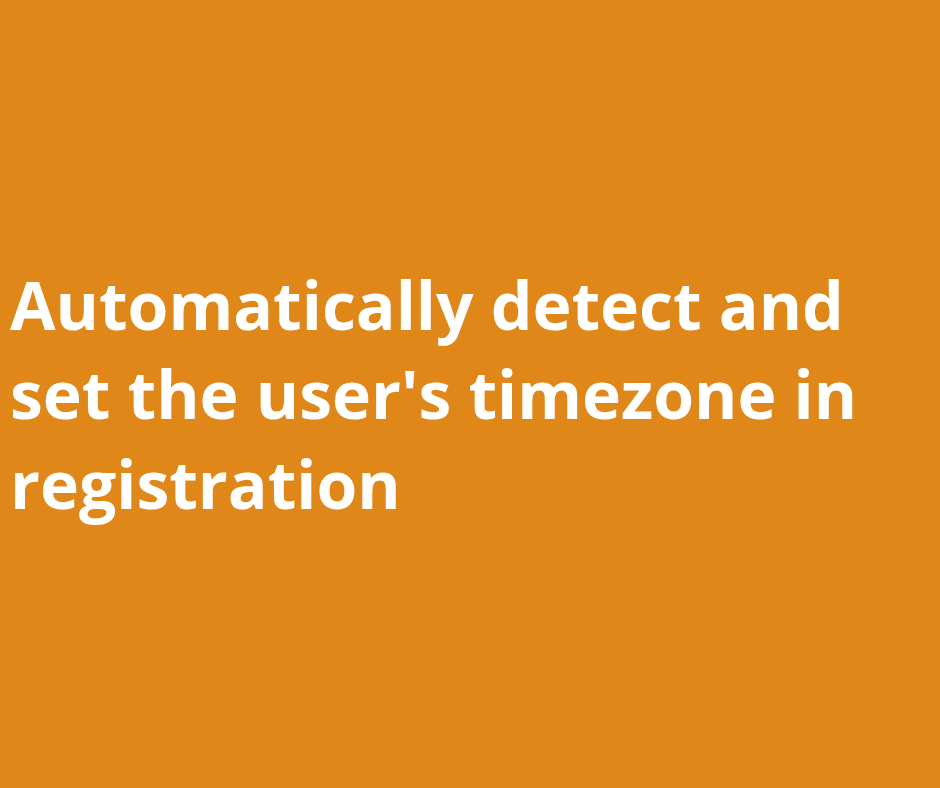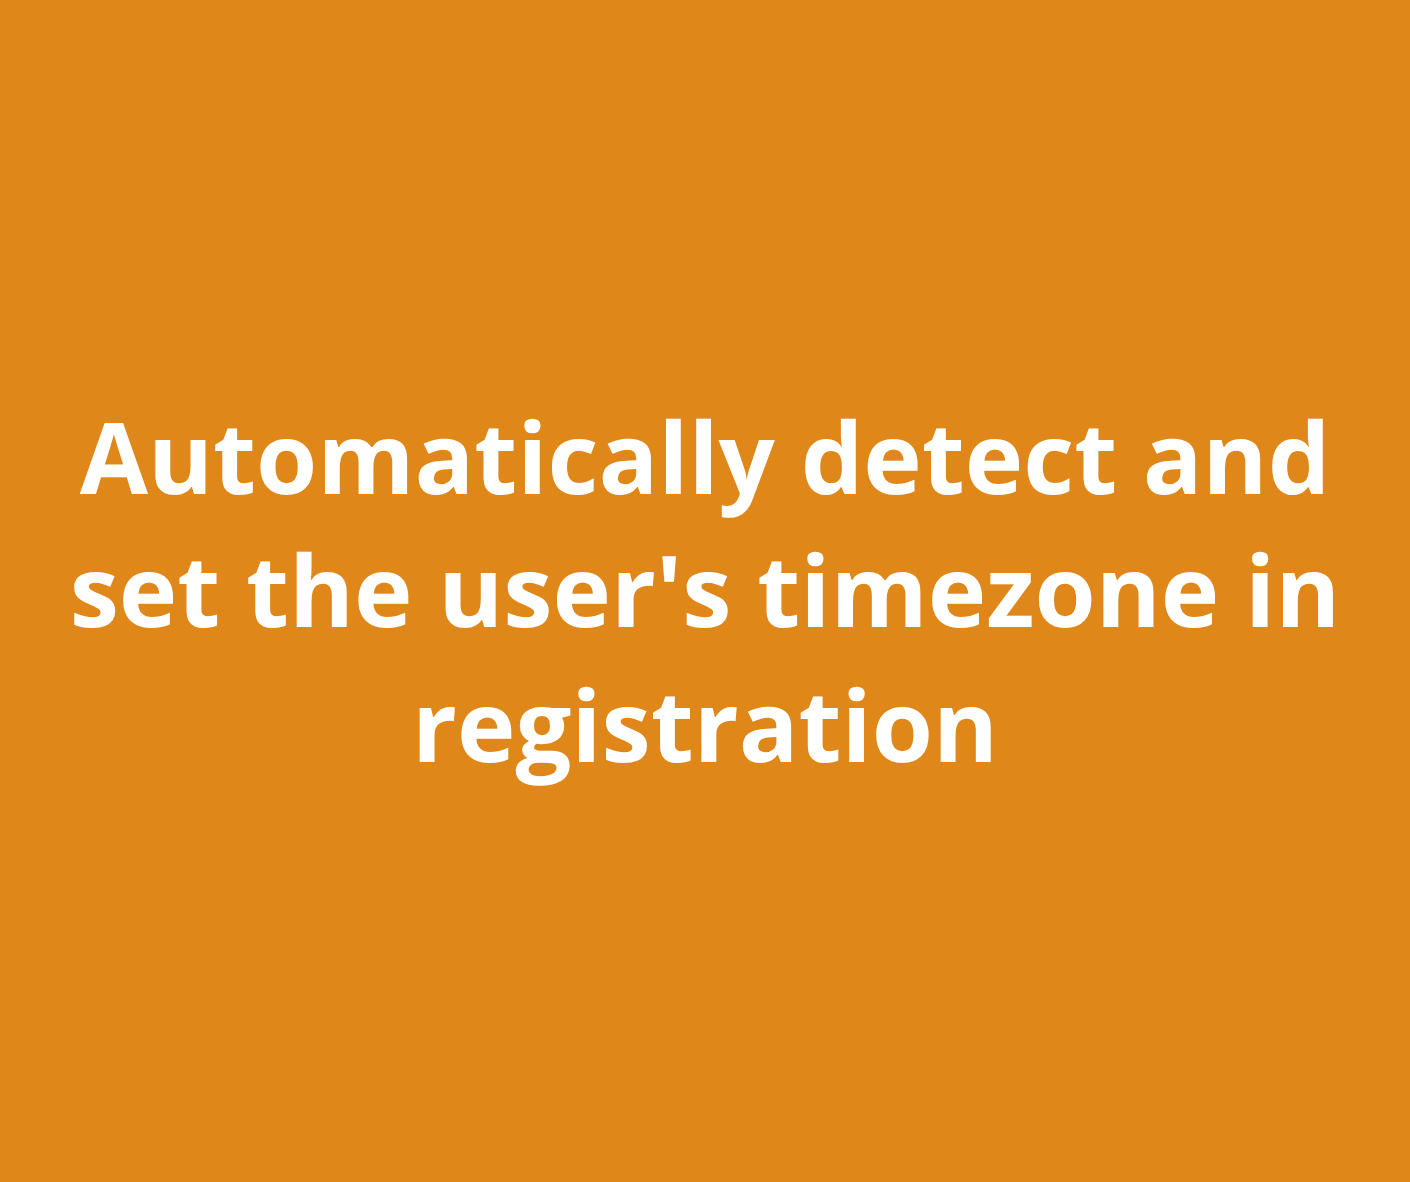--- a/index.html
+++ b/index.html
@@ -13,21 +13,21 @@
       background-color: #e08719;
       display: flex;
       align-items: center;
       justify-content: center;
       font-family: 'Open Sans', 'Segoe UI', 'Helvetica Neue', Arial, sans-serif;
     }
     .heading {
       color: #ffffff;
       font-size: 66px;
       font-weight: 700;
-      text-align: center;
+      text-align: left;
       line-height: 1.35;
       padding: 0 10px;
     }
   </style>
 </head>
 <body>
 
 <h1 class="heading">Automatically detect and set the user's timezone in registration</h1>
 
 </body></html>

